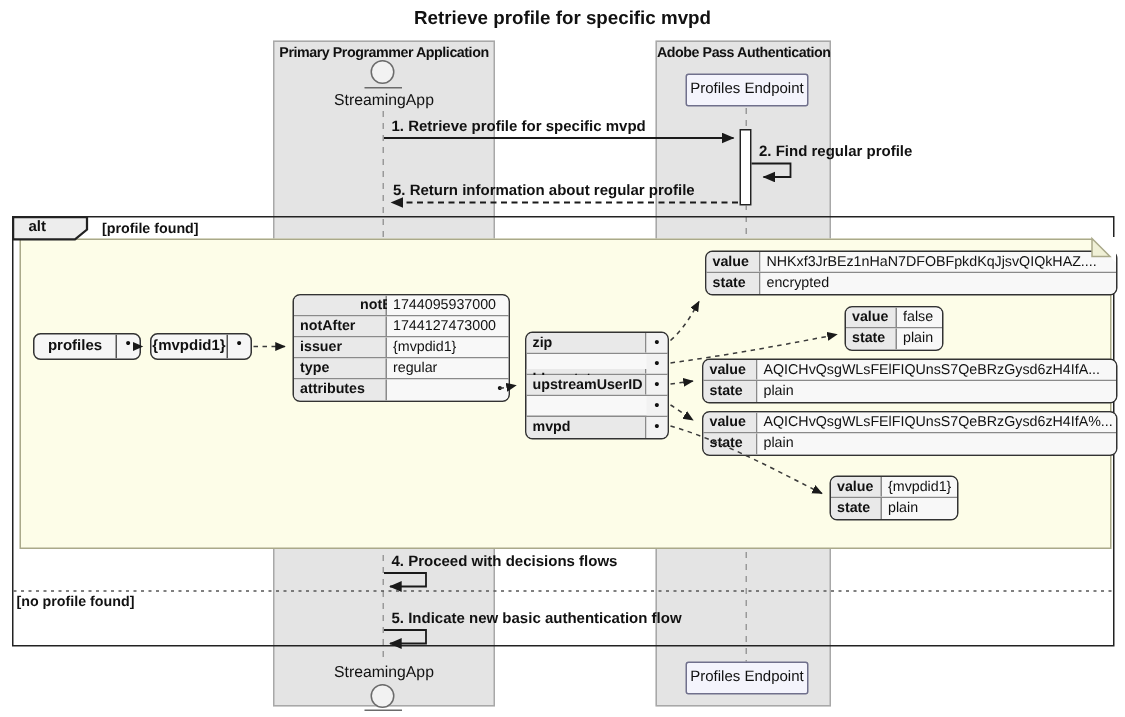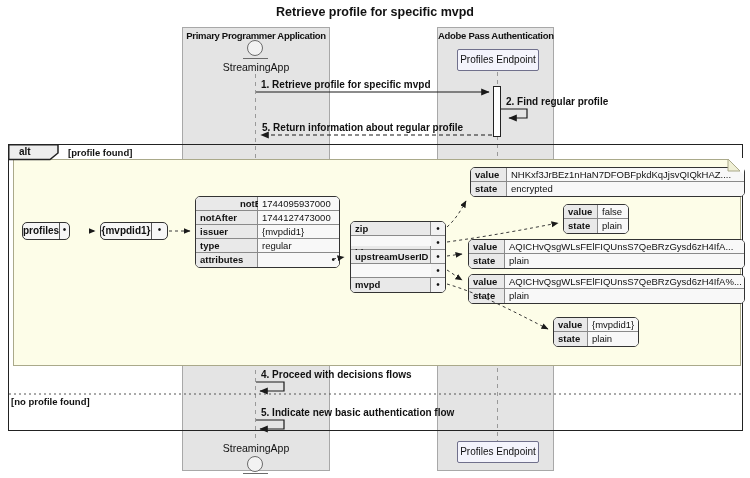--- a/index.html
+++ b/index.html
@@ -90,21 +90,21 @@
   <div class="abs alt-frame" style="left:8px;top:144px;width:735px;height:287px;"></div>
   <svg class="abs" style="left:8px;top:144px;z-index:4;" width="54" height="17">
     <path d="M0.75,0.75 L50,0.75 L50,9 L42,15.5 L0.75,15.5 Z" fill="#ededed" stroke="#222" stroke-width="1.5"></path>
   </svg>
   <div class="abs alt-tab-label" style="left:19px;top:146px;">alt</div>
   <div class="abs guard" style="left:68px;top:147px;">[profile found]</div>
   <div class="abs divider-label" style="left:11px;top:396px;">[no profile found]</div>
 
   <div class="abs note" style="left:13px;top:159px;width:728px;height:207px;"></div>
 
-  <div class="abs map" style="left:22px;top:222px;width:48px;">
+  <div class="abs map" style="left:22px;top:222px;width:72px;">
     <div class="k">profiles</div>
     <div class="d">•</div>
   </div>
   <div class="abs map" style="left:100px;top:222px;width:68px;">
     <div class="k">{mvpdid1}</div>
     <div class="d">•</div>
   </div>
 
   <div class="abs dtable" style="left:195px;top:196px;width:145px;">
     <div class="row">

